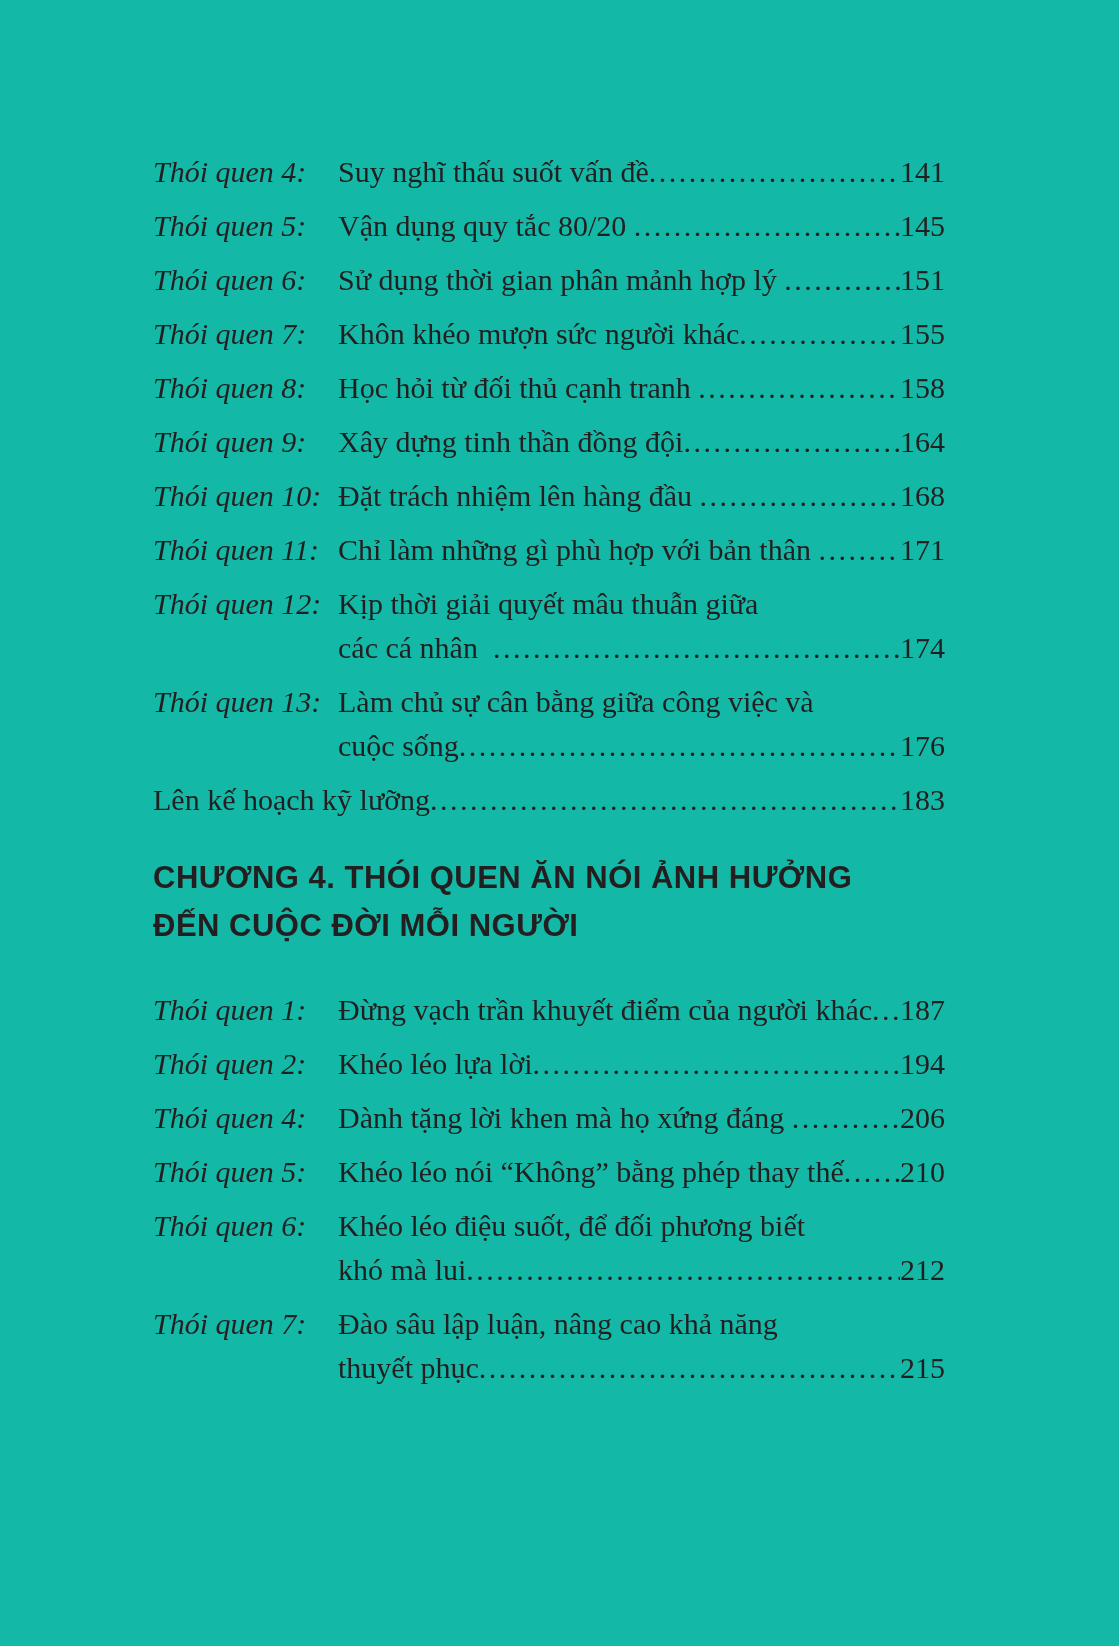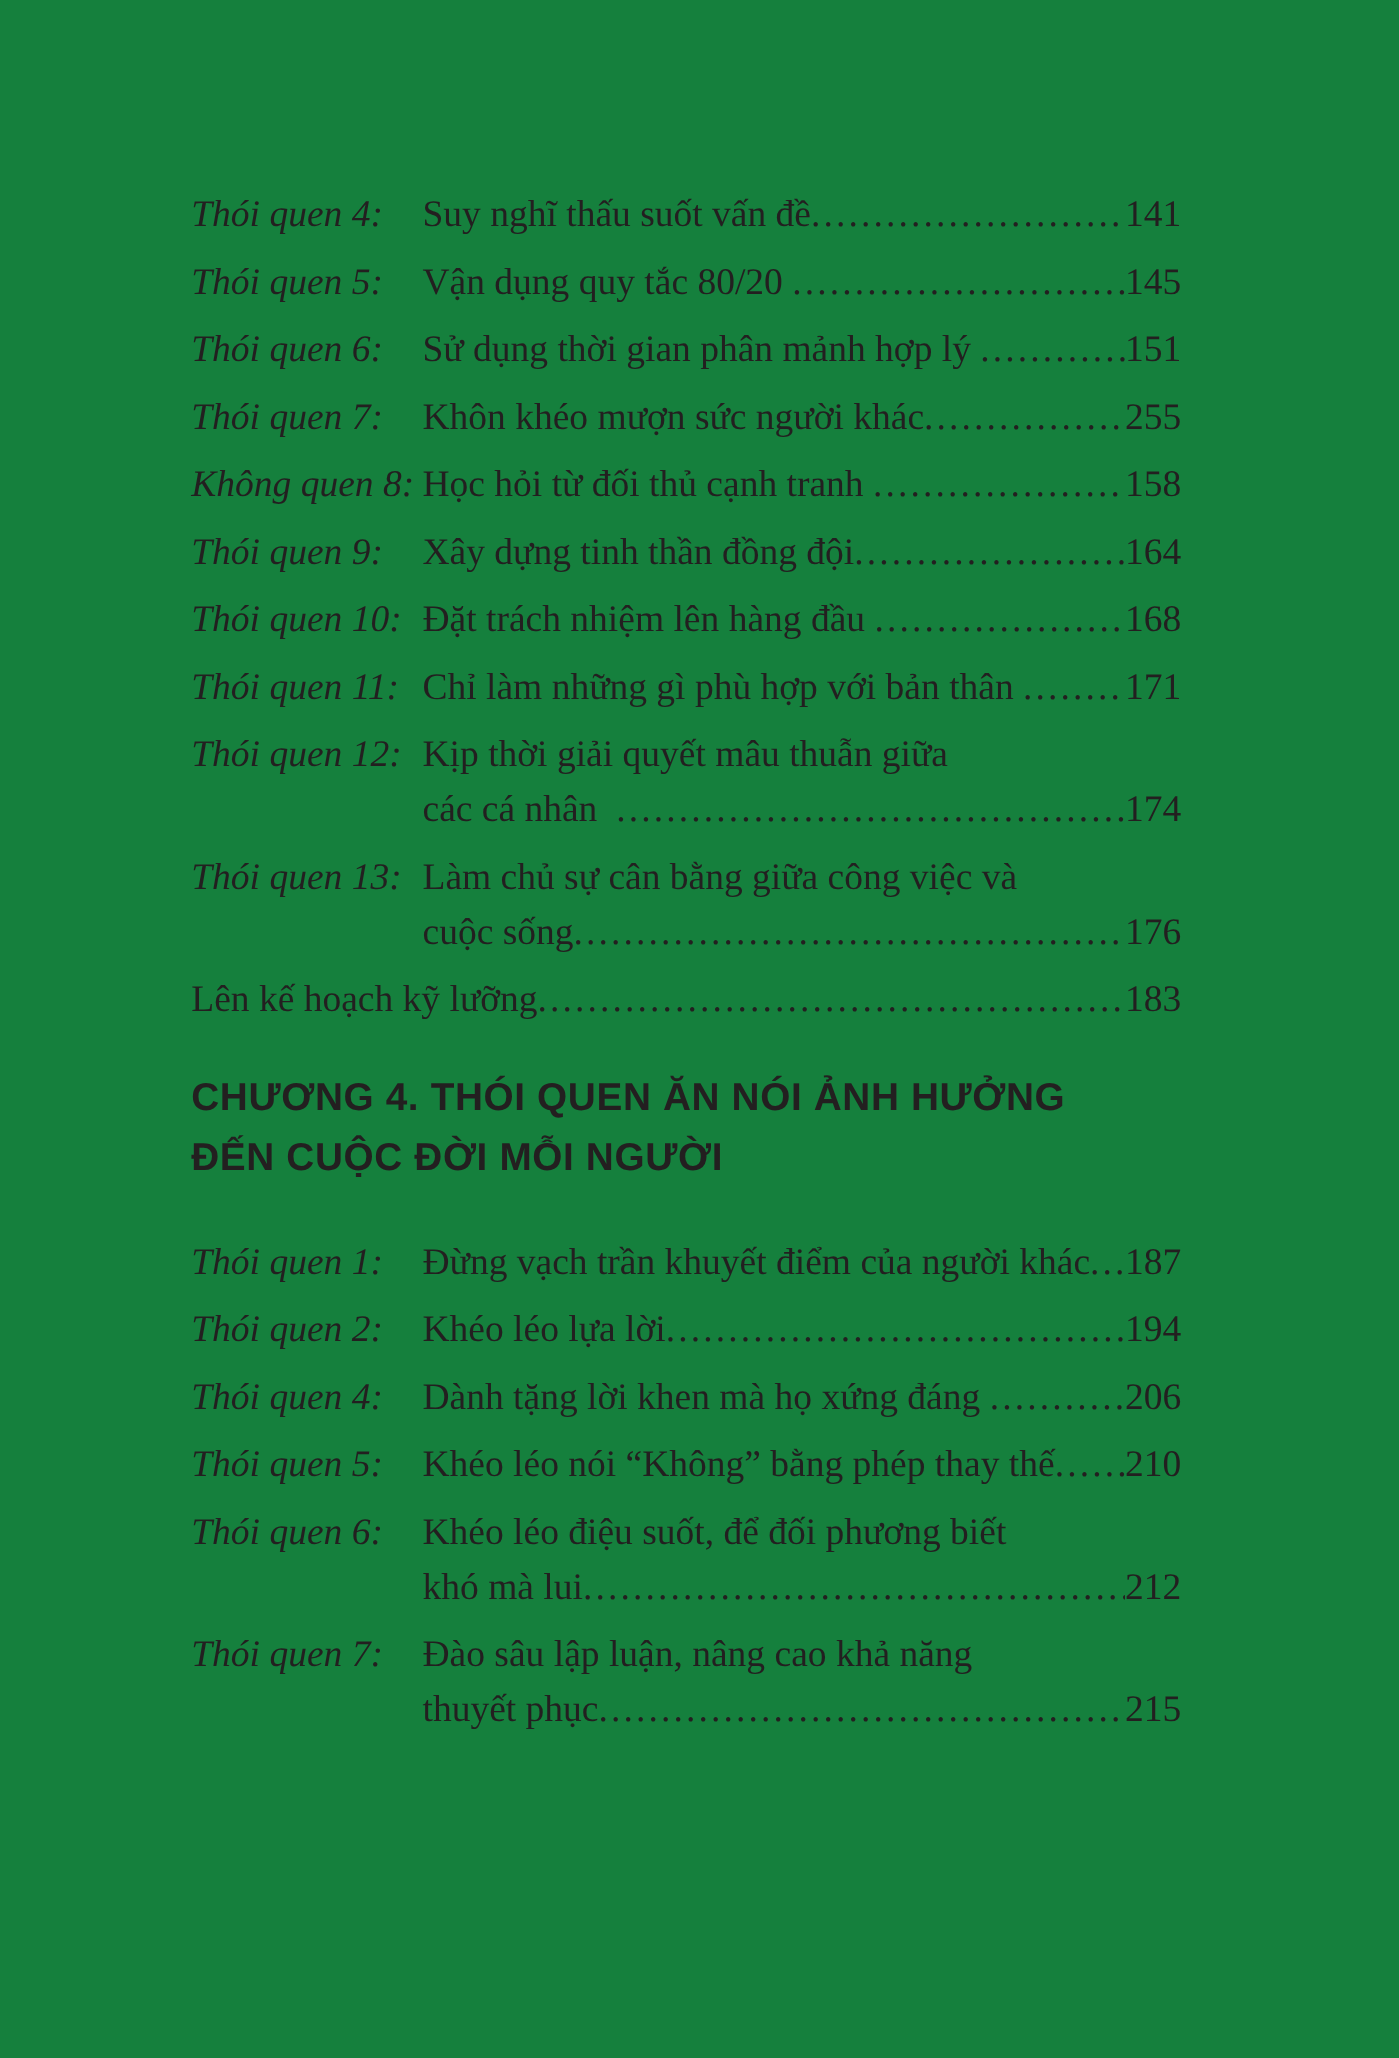--- a/index.html
+++ b/index.html
@@ -12,21 +12,21 @@
     height: 1646px;
     font-family: "Liberation Serif", "DejaVu Serif", serif;
     color: #231f20;
     overflow: hidden;
   }
   .page {
     box-sizing: border-box;
     width: 1119px;
     height: 1646px;
     padding: 150px 174px 0 153px;
-    background: #15803d;
+    background: #14b8a6;
   }
   .toc-section { width: 100%; }
   .toc-entry {
     display: flex;
     align-items: flex-start;
     margin-bottom: 10px;
     font-size: 30px;
     line-height: 44px;
   }
   .entry-label {
@@ -107,26 +107,26 @@
             <span class="entry-page">151</span>
           </div>
         </div>
       </div>
       <div class="toc-entry">
         <span class="entry-label">Thói quen 7:</span>
         <div class="entry-body">
           <div class="entry-line">
             <span class="entry-title">Khôn khéo mượn sức người khác</span>
             <span class="dots"></span>
-            <span class="entry-page">255</span>
-          </div>
-        </div>
-      </div>
-      <div class="toc-entry">
-        <span class="entry-label">Không quen 8:</span>
+            <span class="entry-page">155</span>
+          </div>
+        </div>
+      </div>
+      <div class="toc-entry">
+        <span class="entry-label">Thói quen 8:</span>
         <div class="entry-body">
           <div class="entry-line">
             <span class="entry-title">Học hỏi từ đối thủ cạnh tranh </span>
             <span class="dots"></span>
             <span class="entry-page">158</span>
           </div>
         </div>
       </div>
       <div class="toc-entry">
         <span class="entry-label">Thói quen 9:</span>

